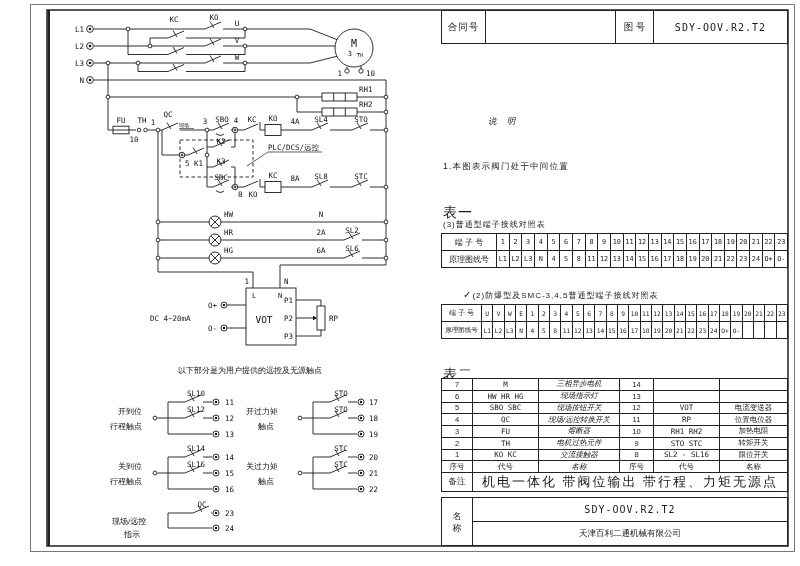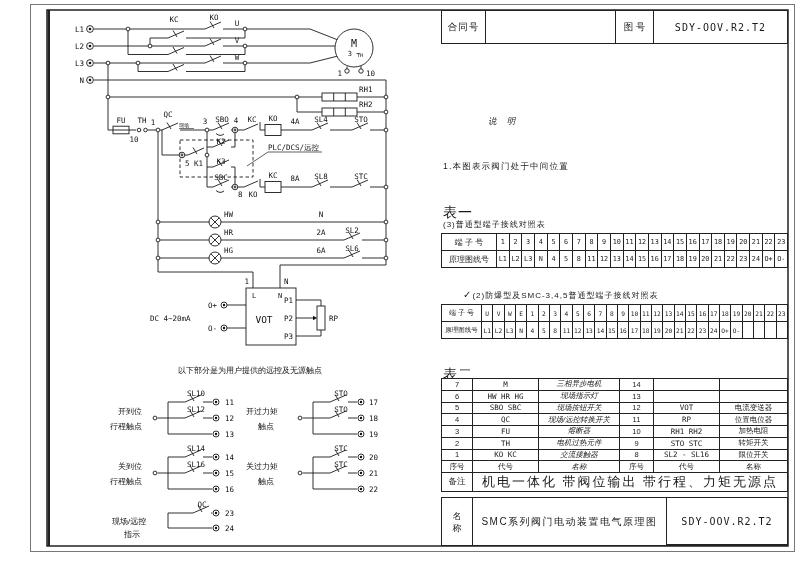--- a/index.html
+++ b/index.html
@@ -543,17 +543,17 @@
 <div class="tbl" style="left:441px;top:472px;width:347px;height:20px;flex-direction:row;">
   <div class="hc" style="width:30px;font-size:8.5px;">备注</div>
   <div style="flex:1;display:flex;align-items:center;justify-content:center;font-size:13px;letter-spacing:2px;white-space:nowrap;overflow:hidden;">机电一体化 带阀位输出 带行程、力矩无源点</div>
 </div>
 
 <div class="tbl" style="left:441px;top:497px;width:347px;height:49px;flex-direction:row;">
   <div class="hc" style="width:30px;flex-direction:column;font-size:9px;line-height:12px;">
     <span>名</span>
     <span>称</span>
   </div>
-  <div style="width:193px;border-right:1px solid #222;display:flex;align-items:center;justify-content:center;font-size:10px;letter-spacing:1.5px;white-space:nowrap;overflow:hidden;">SMC系列阀门电动装置电气原理图</div>
   <div style="flex:1;display:flex;flex-direction:column;">
     <div class="mono" style="flex:1;border-bottom:1px solid #222;display:flex;align-items:center;justify-content:center;font-size:10px;letter-spacing:1px;">SDY-OOV.R2.T2</div>
+    <div style="flex:1;display:flex;align-items:center;justify-content:center;font-size:8.5px;white-space:nowrap;overflow:hidden;">天津百利二通机械有限公司</div>
   </div>
 </div>
 
 </body></html>

